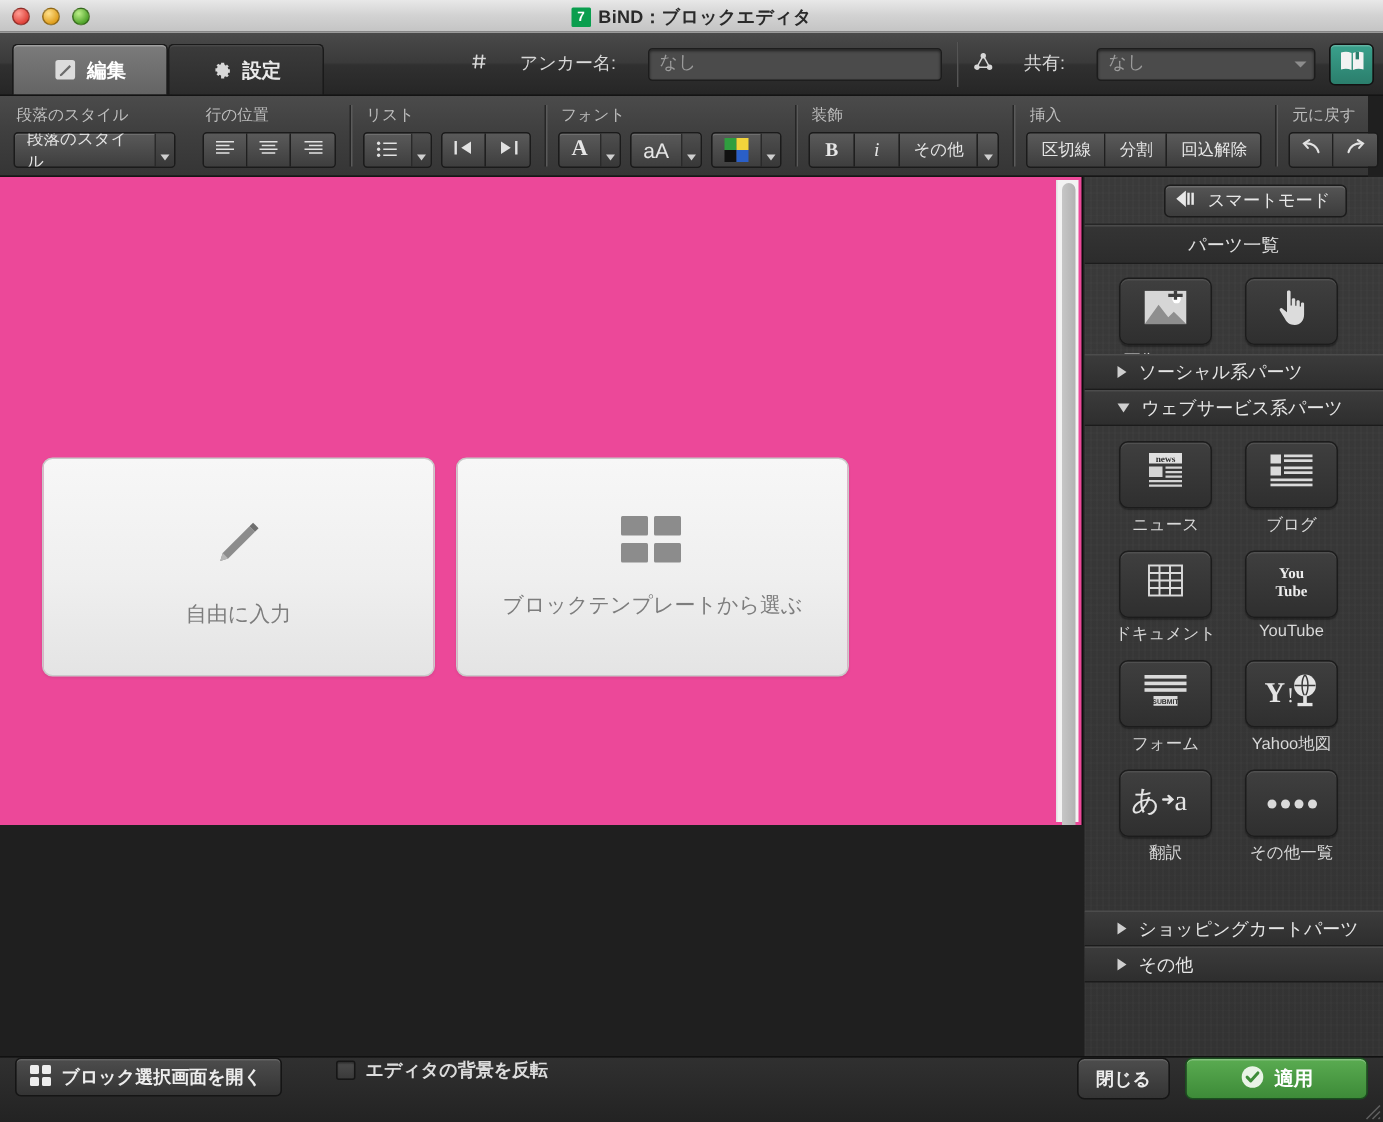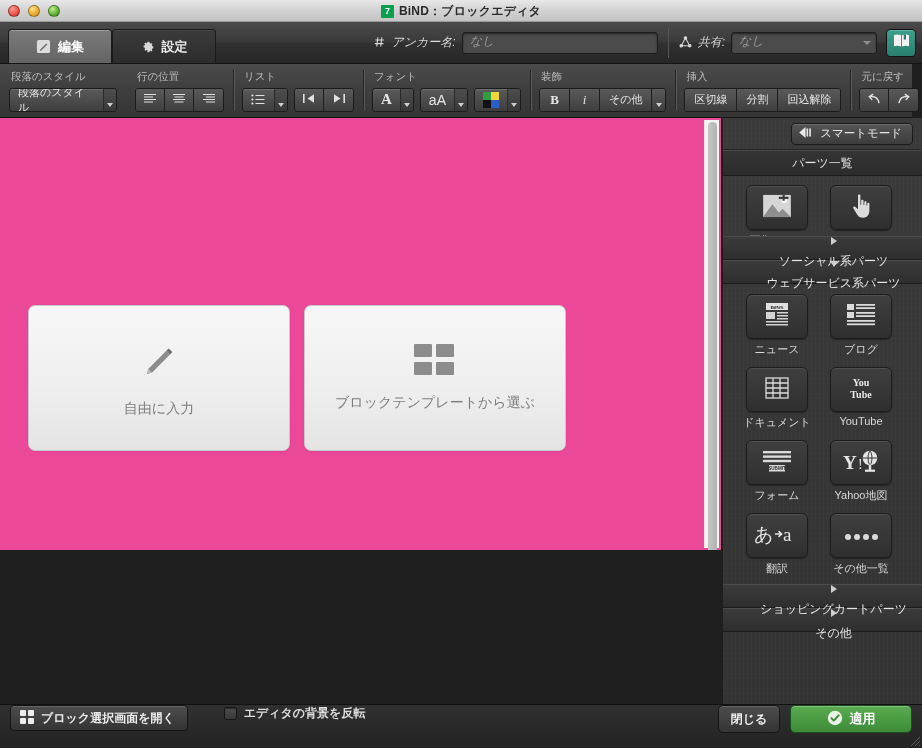--- a/index.html
+++ b/index.html
@@ -55,21 +55,21 @@
   }
   .tab.active {
     background: linear-gradient(180deg, #7b7b7b, #646464);
     color: #fff;
     box-shadow: inset 0 1px 0 rgba(255,255,255,.28);
   }
   .tab-ico { display: inline-flex; }
 
   .tb-sep { width: 1px; height: 30px; background: #1b1b1b; border-right: 1px solid #555; margin: 0 10px; }
 
-  .fieldgrp { display: flex; align-items: center; gap: 6px; font-style: italic; }
+  .fieldgrp { display: flex; align-items: center; gap: 21px; }
   .fieldlabel { font-size: 12px; color: #d8d8d8; white-space: nowrap; }
   .txtfield {
     height: 22px; border-radius: 3px;
     background: #4b4b4b; border: 1px solid #1d1d1d;
     box-shadow: inset 0 1px 2px rgba(0,0,0,.55);
     display: flex; align-items: flex-start; padding: 0 7px;
     font-size: 12px; color: #9b9b9b; position: relative;
   }
   .txtfield.anchor { width: 196px; }
   .txtfield.share  { width: 146px; padding-right: 16px; }
@@ -159,21 +159,21 @@
 
   
   .rpanel {
     position: absolute; left: 723px; top: 118px; width: 199px; height: 586px;
     background:
       repeating-linear-gradient(90deg, rgba(255,255,255,.014) 0 1px, rgba(0,0,0,0) 1px 4px),
       repeating-linear-gradient(0deg, rgba(255,255,255,.012) 0 1px, rgba(0,0,0,0) 1px 5px),
       linear-gradient(180deg, #3a3a3a, #333333);
     overflow: hidden;
   }
-  .smartrow { height: 32px; display: flex; align-items: center; justify-content: flex-end; padding-right: 9px;
+  .smartrow { height: 32px; display: flex; align-items: center; justify-content: flex-end; padding-right: 24px;
               border-bottom: 1px solid #262626; }
   .smartbtn {
     height: 22px; padding: 0 10px 0 7px; border-radius: 4px;
     border: 1px solid #1b1b1b;
     background: linear-gradient(180deg, #555, #3c3c3c);
     box-shadow: inset 0 1px 0 rgba(255,255,255,.14);
     display: flex; align-items: center; gap: 6px;
     font-size: 11.5px; color: #e8e8e8; cursor: pointer; white-space: nowrap;
   }
   .panel-title {
@@ -193,21 +193,20 @@
   }
   .pbox.sel { outline: 2px solid #e8231f; outline-offset: 1px; border-radius: 6px; }
   .pcap { font-size: 11px; color: #d8d8d8; margin-top: 3px; white-space: nowrap; }
 
   .sechdr {
     height: 24px; display: flex; align-items: center; gap: 8px; padding-left: 22px;
     font-size: 12px; color: #e6e6e6;
     background: linear-gradient(180deg, #3b3b3b, #2e2e2e);
     border-top: 1px solid #4c4c4c; border-bottom: 1px solid #1b1b1b;
     cursor: pointer;
-    flex-direction: column;
   }
   .tri-r { width: 0; height: 0; border-top: 4.5px solid transparent; border-bottom: 4.5px solid transparent;
            border-left: 6px solid #cfcfcf; }
   .tri-d { width: 0; height: 0; border-left: 4.5px solid transparent; border-right: 4.5px solid transparent;
            border-top: 6px solid #cfcfcf; }
 
   .topparts { position: relative; height: 60px; overflow: hidden; }
 
   
   .bottombar {
@@ -694,21 +693,21 @@
                 <circle cx="13" cy="4" r="3"></circle>
               <circle cx="22" cy="4" r="3"></circle>
                 <circle cx="31" cy="4" r="3"></circle>
             </svg>
           </span>
         </div>
         <div class="pcap">その他一覧</div>
       </div>
     </div>
 
-    <div class="sechdr" style="margin-top:2px;">
+    <div class="sechdr" style="margin-top:25px;">
       <span class="tri-r"></span>
       <span>ショッピングカートパーツ</span>
     </div>
 
     <div class="sechdr">
       <span class="tri-r"></span>
       <span>その他</span>
     </div>
   </div>
 

